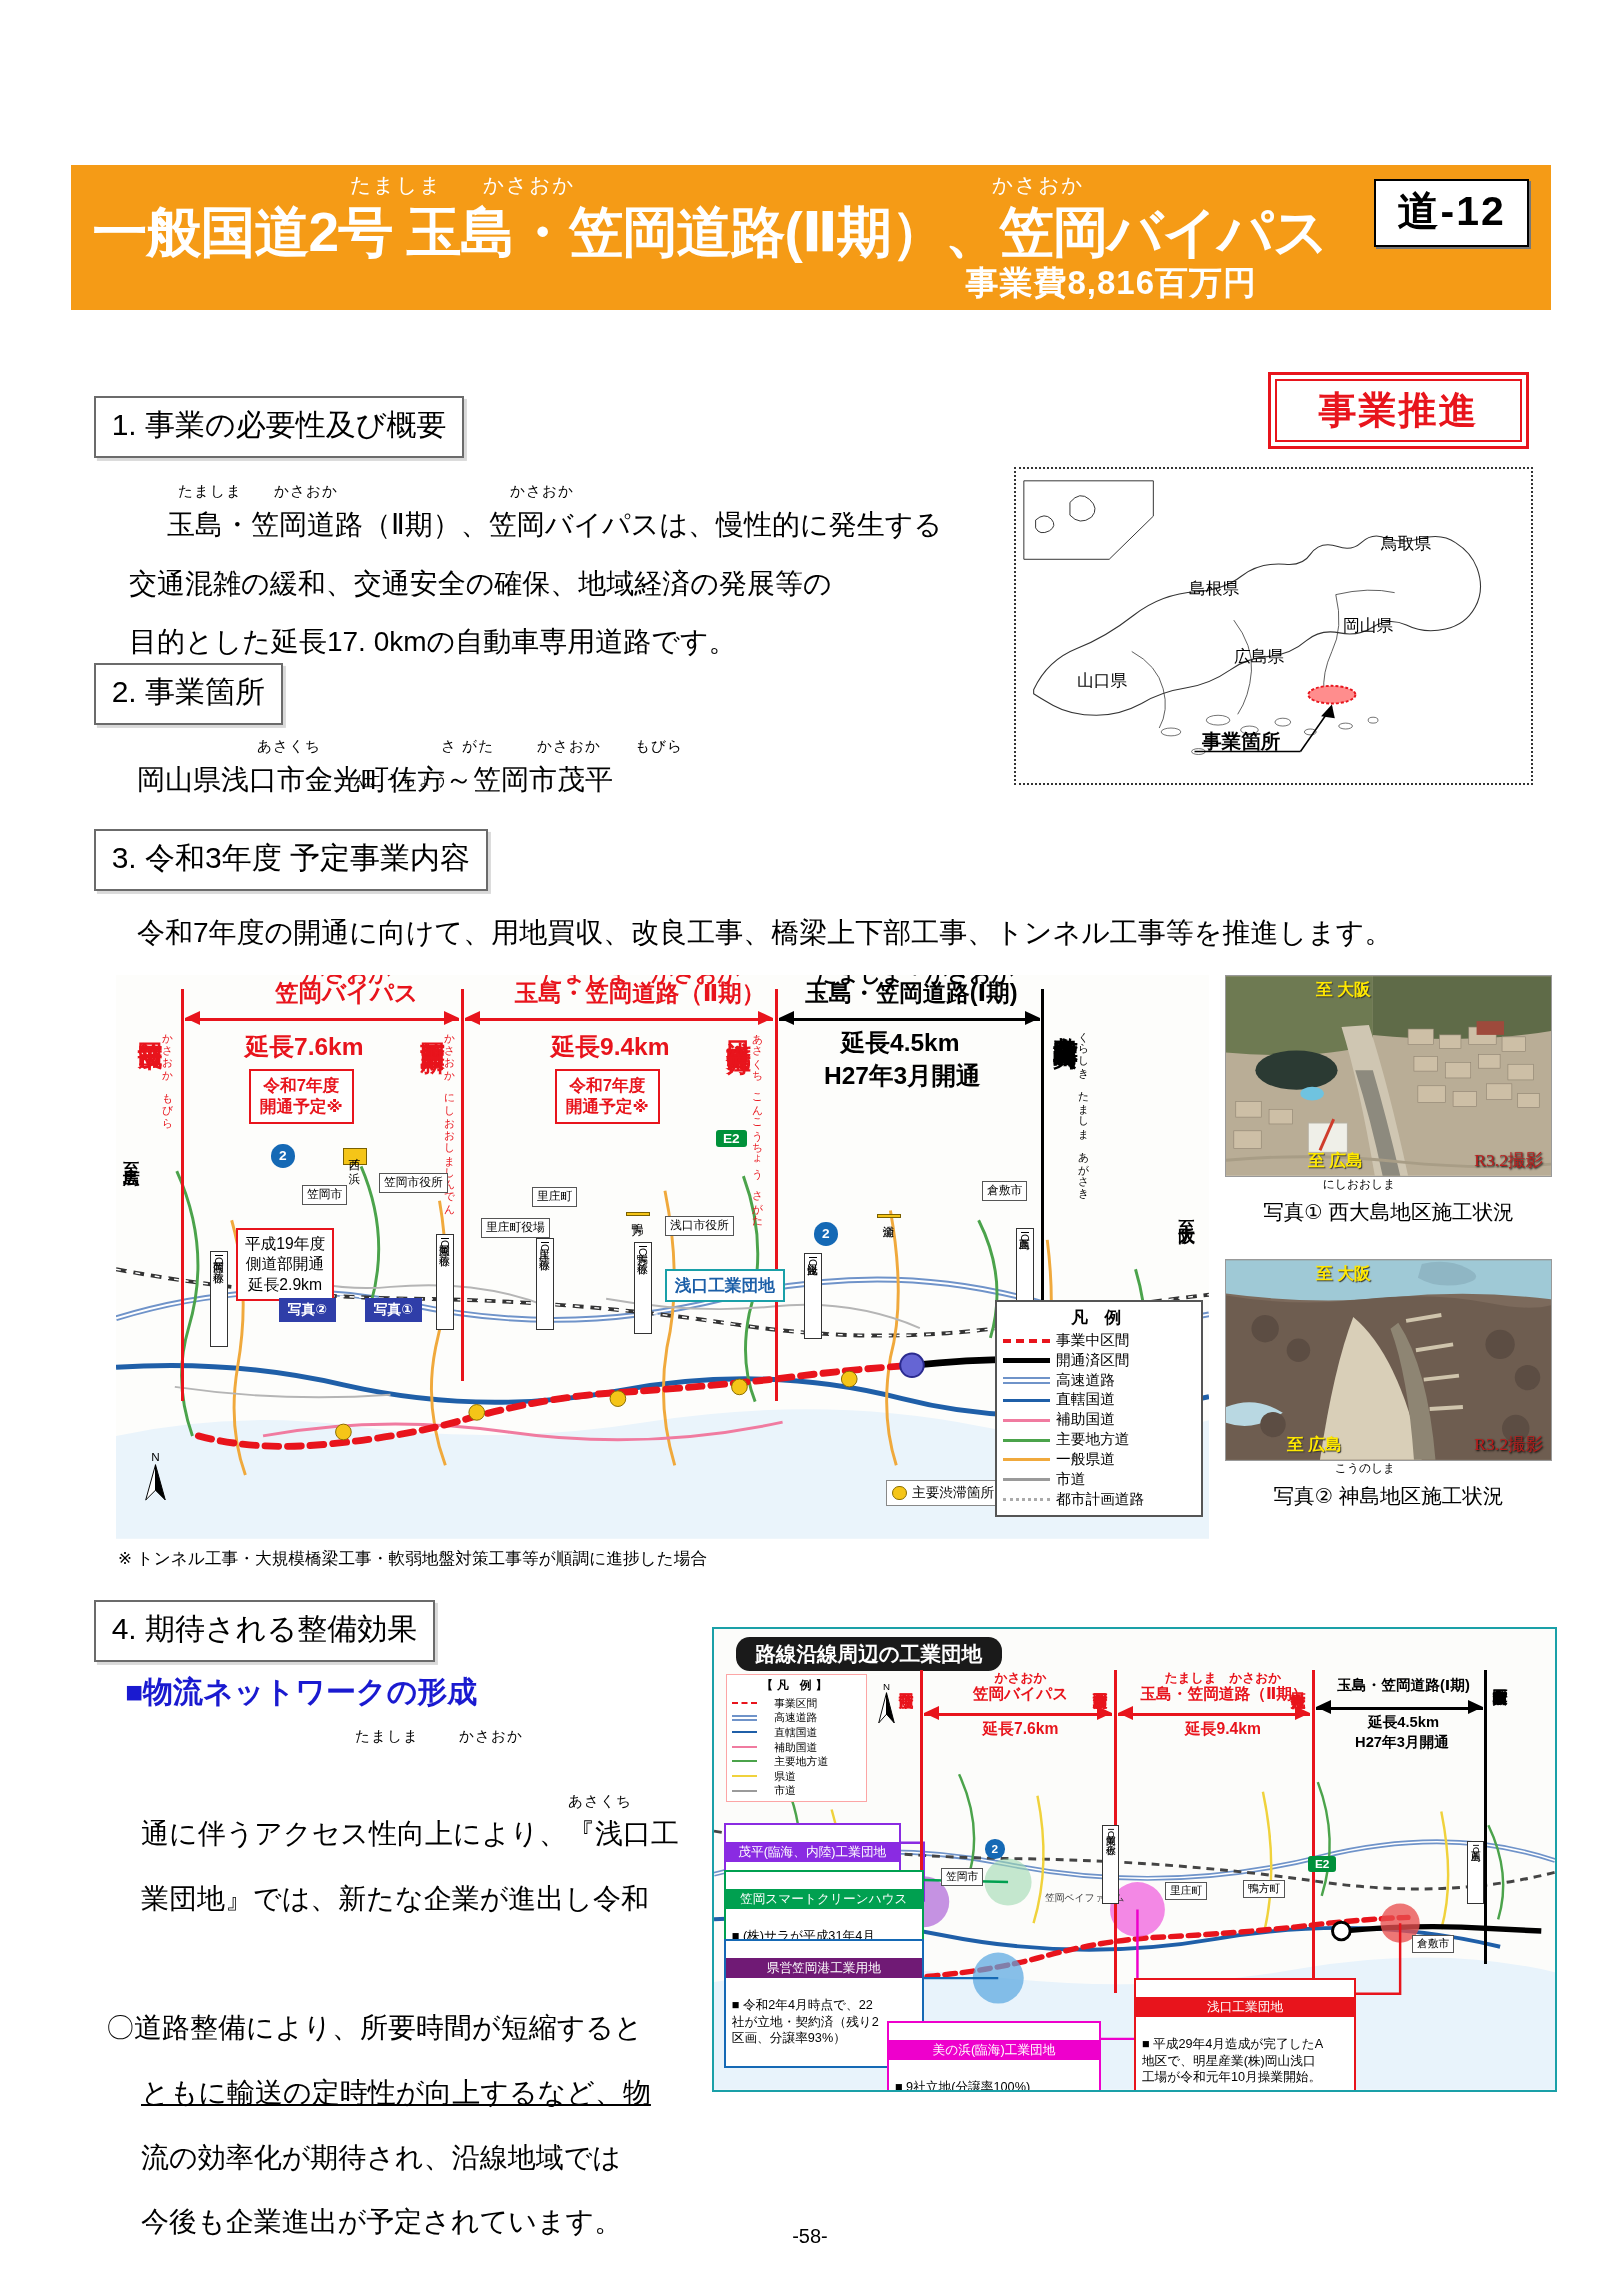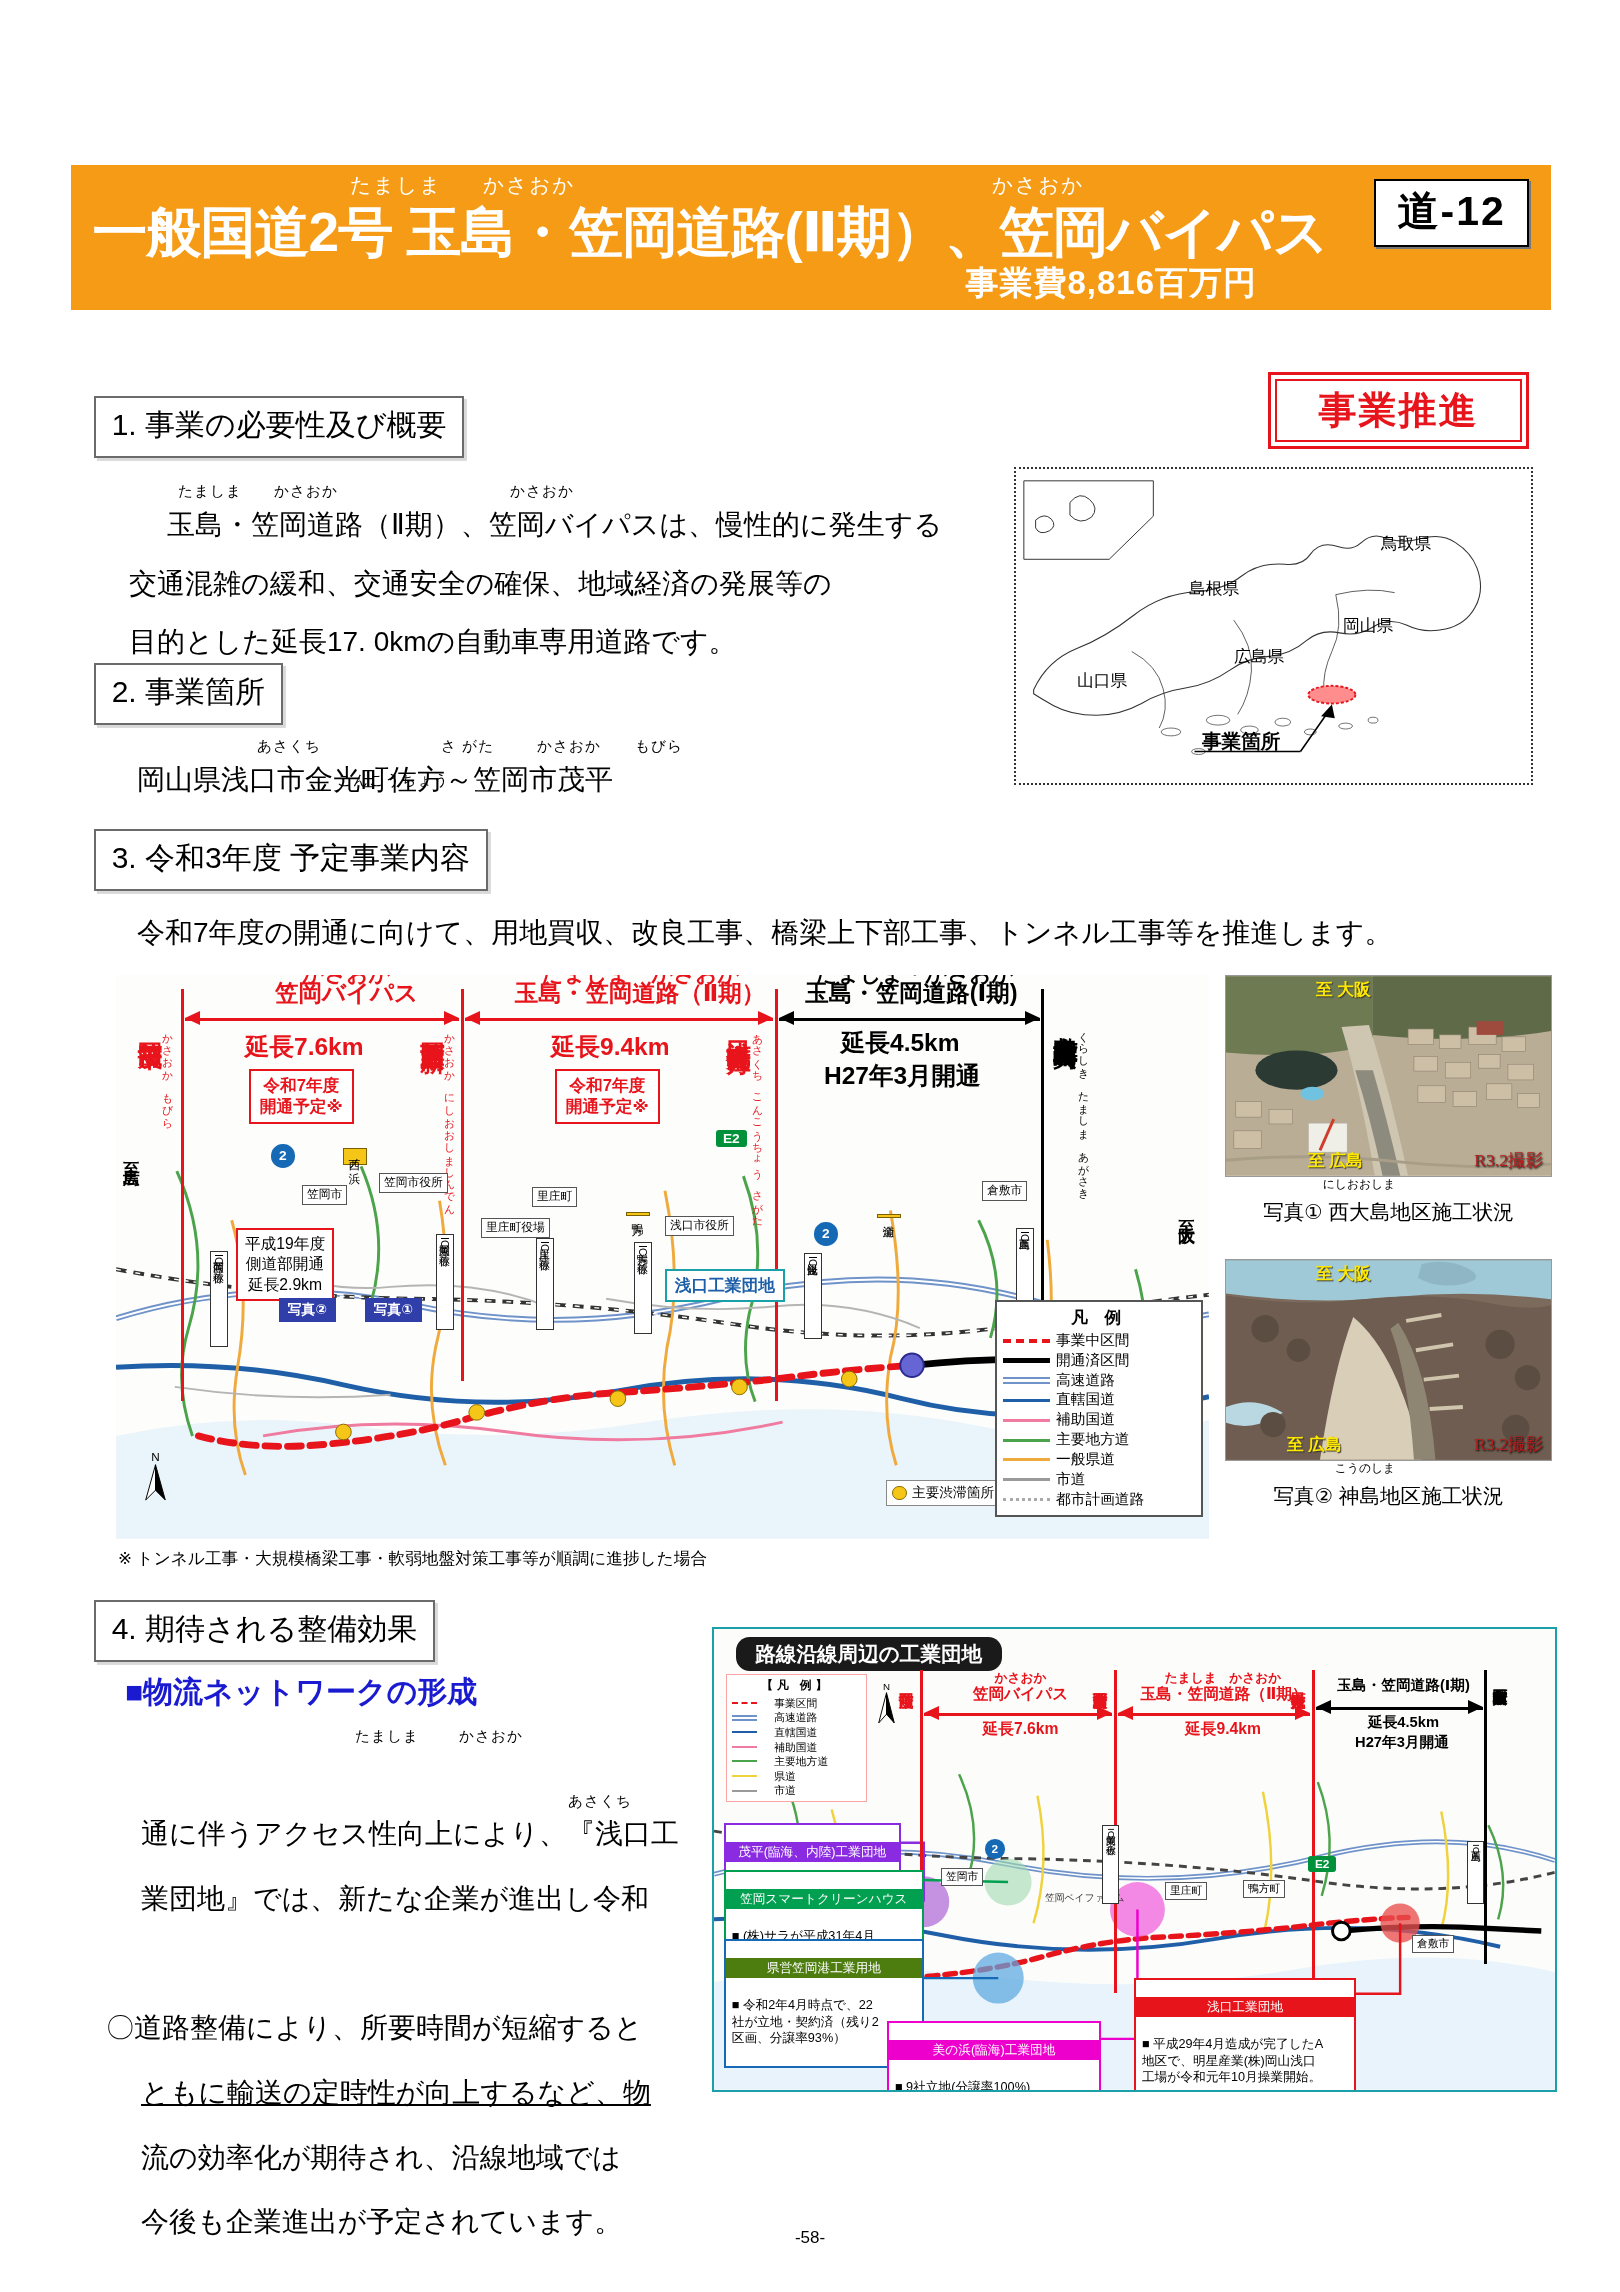--- a/index.html
+++ b/index.html
@@ -203,21 +203,21 @@
   .ind-vline.black{background:#000;}
   .ind-vert{
     position:absolute;writing-mode:vertical-rl;font-size:14.7px;font-weight:bold;
     white-space:nowrap;
   }
   .ind-seg{position:absolute;font-size:12.7px;font-weight:bold;white-space:nowrap;text-align:center;}
 
   
   .pageno{
     position:absolute;left:0;right:0;bottom:45px;text-align:center;
-    font-size:17px;
+    font-size:20px;
   }
 </style>
 </head>
 <body>
 
 <div class="page">
 
   <div class="header">
     <div class="hdr-ruby" style="left:279px;top:5.9px;">たましま</div>
     <div class="hdr-ruby" style="left:412px;top:5.9px;">かさおか</div>
@@ -686,21 +686,21 @@
       <div class="co-body">■ 29社立地(分譲率100%)</div>
     </div>
 
     <div class="callout" style="left:9.8px;top:241px;width:196px;border-color:#00a050;">
       <div class="co-head" style="background:#00a050;">笠岡スマートクリーンハウス</div>
       <div class="co-body">■ (株)サラが平成31年4月
    操業開始。</div>
     </div>
 
     <div class="callout" style="left:9.8px;top:310px;width:196px;border-color:#1569b5;">
-      <div class="co-head" style="background:#4d7c0f;">県営笠岡港工業用地</div>
+      <div class="co-head" style="background:#701a75;">県営笠岡港工業用地</div>
       <div class="co-body">■ 令和2年4月時点で、22
    社が立地・契約済（残り2
    区画、分譲率93%）</div>
     </div>
 
     <div class="callout" style="left:173px;top:392px;width:210px;border-color:#ee00cc;">
       <div class="co-head" style="background:#ee00cc;">美の浜(臨海)工業団地</div>
       <div class="co-body">■ 9社立地(分譲率100%)</div>
     </div>
 

